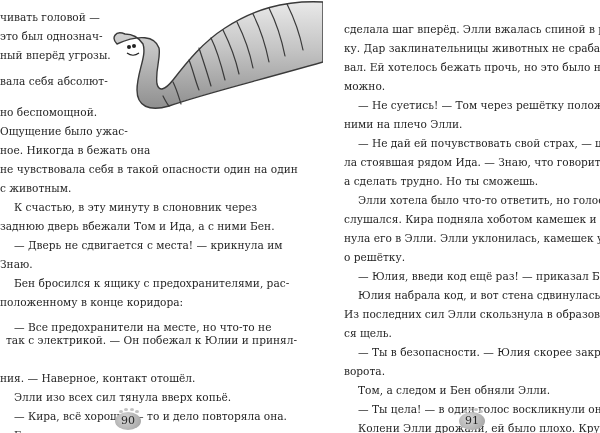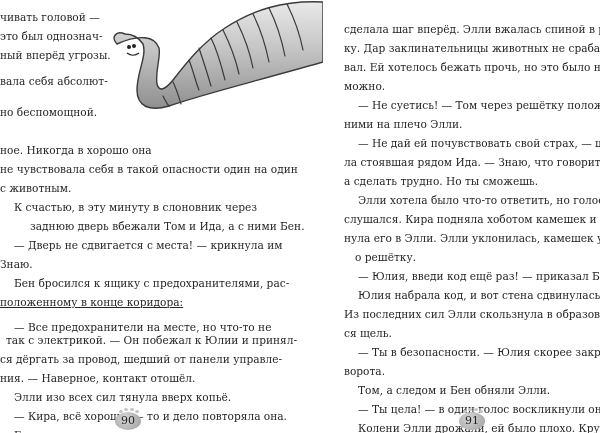--- a/index.html
+++ b/index.html
@@ -65,32 +65,32 @@
       <circle cx="26" cy="47" r="2" fill="#222"></circle>
       <circle cx="31" cy="46" r="2" fill="#222"></circle>
       <path d="M 24 53 C 28 56, 32 56, 36 53" stroke="#222" stroke-width="1.2" fill="none"></path>
     </svg>
 
     <div class="line" style="left:0;top:8px;">чивать головой —</div>
     <div class="line justify" style="left:0;top:27px;width:96px;">это был однознач-</div>
     <div class="line" style="left:0;top:46px;">ный вперёд угрозы.</div>
     <div class="line justify" style="left:0;top:72px;width:96px;">вала себя абсолют-</div>
     <div class="line justify" style="left:0;top:103px;width:96px;">но беспомощной.</div>
-    <div class="line" style="left:0;top:141px;">ное. Никогда в хорошо она</div>
+    <div class="line" style="left:0;top:122px;">Ощущение было ужас-</div>
+    <div class="line" style="left:0;top:141px;">ное. Никогда в бежать она</div>
     <div class="line justify" style="left:0;top:160px;width:255px;">не чувствовала себя в такой опасности один на один</div>
     <div class="line" style="left:0;top:179px;">с животным.</div>
     <div class="line justify" style="left:14px;top:198px;width:241px;">К счастью, в эту минуту в слоновник через</div>
-    <div class="line" style="left:0;top:217px;margin-left:30px;">заднюю дверь вбежали Том и Ида, а с ними Бен.</div>
+    <div class="line" style="left:0;top:217px;">заднюю дверь вбежали Том и Ида, а с ними Бен.</div>
     <div class="line justify" style="left:14px;top:236px;width:241px;">— Дверь не сдвигается с места! — крикнула им</div>
     <div class="line" style="left:0;top:255px;">Знаю.</div>
     <div class="line justify" style="left:14px;top:274px;width:241px;">Бен бросился к ящику с предохранителями, рас-</div>
-    <div class="line" style="left:0;top:293px;text-decoration:underline;">положенному в конце коридора:</div>
+    <div class="line" style="left:0;top:293px;">положенному в конце коридора:</div>
     <div class="line justify" style="left:14px;top:318px;width:241px;">— Все предохранители на месте, но что-то не</div>
     <div class="line justify" style="left:6px;top:331px;width:255px;">так с электрикой. — Он побежал к Юлии и принял-</div>
-    <div class="line justify" style="left:0;top:350px;width:255px;">ся дёргать за провод, шедший от панели управле-</div>
     <div class="line" style="left:0;top:369px;">ния. — Наверное, контакт отошёл.</div>
     <div class="line" style="left:14px;top:388px;">Элли изо всех сил тянула вверх копьё.</div>
     <div class="line justify" style="left:14px;top:407px;width:241px;">— Кира, всё хорошо, — то и дело повторяла она.</div>
     <div class="line justify" style="left:14px;top:426px;width:241px;">Гигантская слониха начала скрести о землю пе-</div>
 
     <div class="page-num" style="left:115px;top:408px;">
       <div class="dots">
         <span style="left:4px;top:2px;"></span>
         <span style="left:9px;top:0px;"></span>
         <span style="left:15px;top:0px;"></span>
@@ -107,21 +107,21 @@
     <div class="line justify" style="left:44px;top:58px;width:256px;">вал. Ей хотелось бежать прочь, но это было невоз-</div>
     <div class="line" style="left:44px;top:77px;">можно.</div>
     <div class="line justify" style="left:58px;top:96px;width:242px;">— Не суетись! — Том через решётку положил</div>
     <div class="line" style="left:44px;top:115px;">ними на плечо Элли.</div>
     <div class="line justify" style="left:58px;top:134px;width:242px;">— Не дай ей почувствовать свой страх, — шепта-</div>
     <div class="line justify" style="left:44px;top:153px;width:256px;">ла стоявшая рядом Ида. — Знаю, что говорить легко,</div>
     <div class="line" style="left:44px;top:172px;">а сделать трудно. Но ты сможешь.</div>
     <div class="line justify" style="left:58px;top:191px;width:242px;">Элли хотела было что-то ответить, но голос её не</div>
     <div class="line justify" style="left:44px;top:210px;width:256px;">слушался. Кира подняла хоботом камешек и швыр-</div>
     <div class="line justify" style="left:44px;top:229px;width:256px;">нула его в Элли. Элли уклонилась, камешек ударился</div>
-    <div class="line" style="left:44px;top:248px;margin-left:11px;">о решётку.</div>
+    <div class="line" style="left:44px;top:248px;">о решётку.</div>
     <div class="line" style="left:58px;top:267px;">— Юлия, введи код ещё раз! — приказал Бен.</div>
     <div class="line justify" style="left:58px;top:286px;width:242px;">Юлия набрала код, и вот стена сдвинулась с места.</div>
     <div class="line justify" style="left:44px;top:305px;width:256px;">Из последних сил Элли скользнула в образовавшую-</div>
     <div class="line" style="left:44px;top:324px;">ся щель.</div>
     <div class="line justify" style="left:58px;top:343px;width:242px;">— Ты в безопасности. — Юлия скорее закрыла</div>
     <div class="line" style="left:44px;top:362px;">ворота.</div>
     <div class="line" style="left:58px;top:381px;">Том, а следом и Бен обняли Элли.</div>
     <div class="line" style="left:58px;top:400px;">— Ты цела! — в один голос воскликнули они.</div>
     <div class="line justify" style="left:58px;top:419px;width:242px;">Колени Элли дрожали, ей было плохо. Крупные</div>
 

